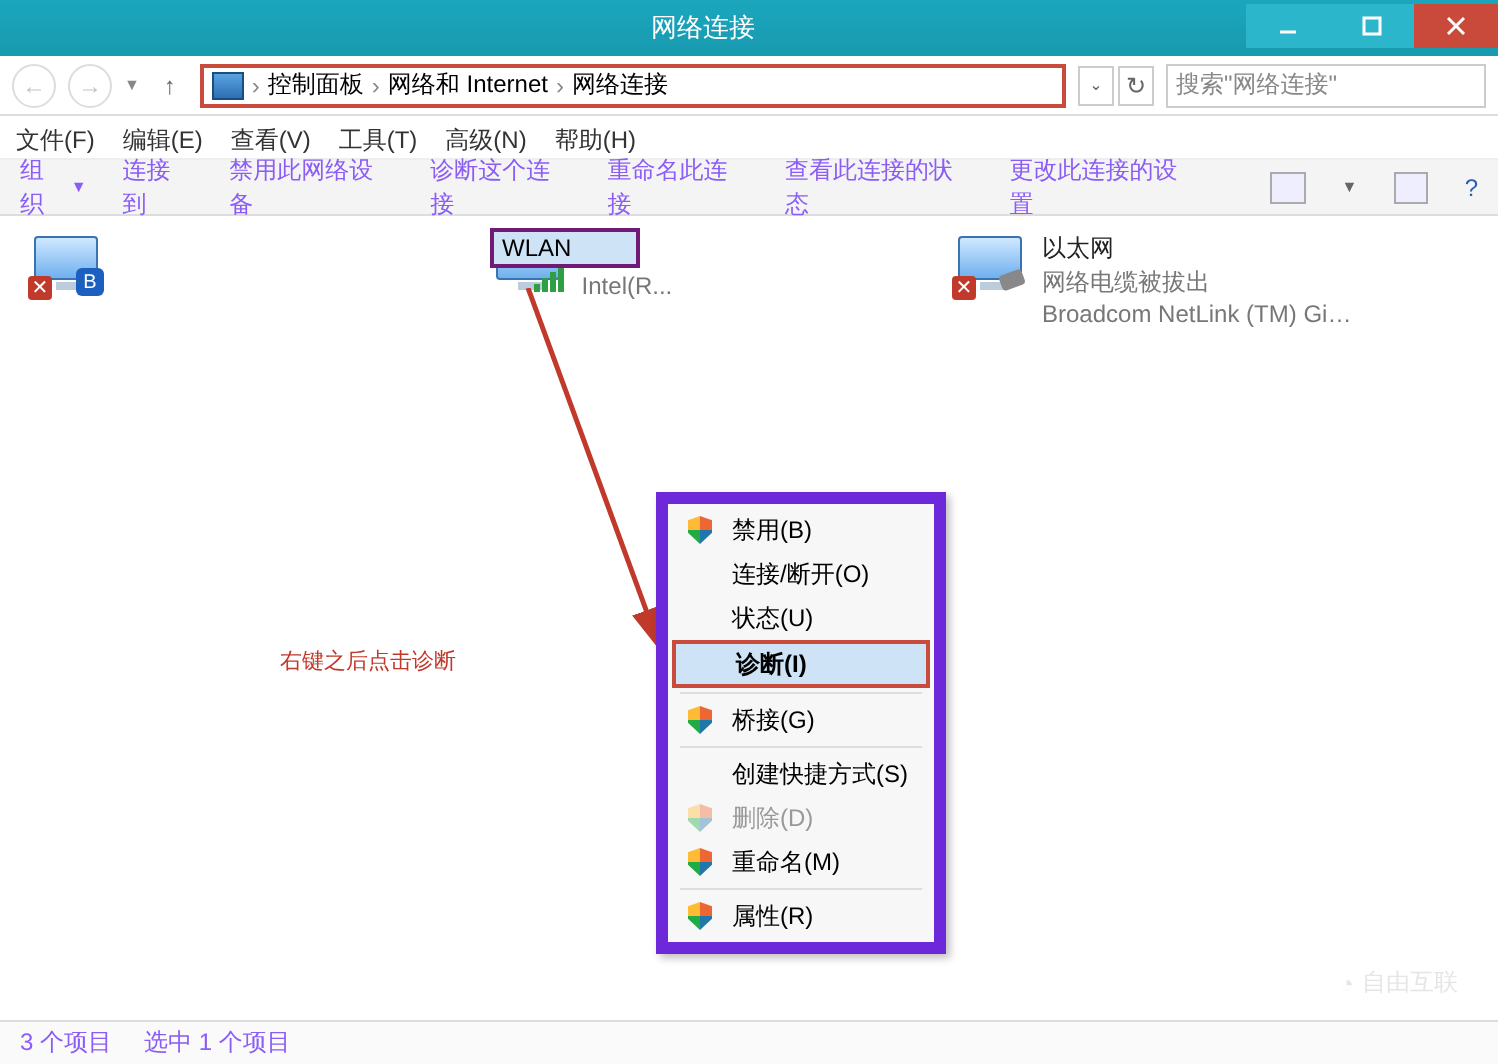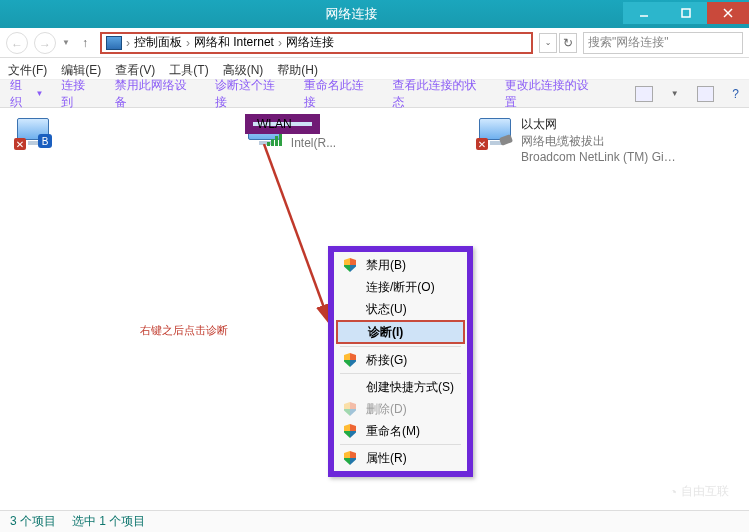--- a/index.html
+++ b/index.html
@@ -41,35 +41,35 @@
 .monitor::after { content: ""; position: absolute; left: 10px; top: 22px; width: 12px; height: 4px; background: #bcd; }
 .bt-ov { position: absolute; left: 24px; top: 18px; width: 14px; height: 14px; background: #1b5fbf; border-radius: 3px; display: flex; align-items: center; justify-content: center; color: #fff; font-size: 10px; }
 .x-ov { position: absolute; left: 0; top: 22px; width: 12px; height: 12px; background: #c0392b; color: #fff; font-size: 10px; display: flex; align-items: center; justify-content: center; border-radius: 2px; }
 .wifi-ov { position: absolute; left: 22px; top: 18px; width: 16px; height: 12px; }
 .wifi-bar { position: absolute; bottom: 0; width: 3px; background: #2ea043; }
 .cable-ov { position: absolute; left: 24px; top: 20px; width: 12px; height: 8px; background: #888; border-radius: 2px; transform: rotate(-20deg); }
 .adapter .ainfo { display: flex; flex-direction: column; gap: 0px; width: 160px; }
 .adapter .aname { color: #222; }
 .adapter .astatus, .adapter .adevice { color: #777; white-space: nowrap; overflow: hidden; text-overflow: ellipsis; }
 
-.wlan-sel { position: absolute; left: 245px; top: 6px; width: 75px; height: 20px; border: 8px solid #701a75; display: flex; align-items: center; padding: 0 4px; background: #cfe3f7; }
+.wlan-sel { position: absolute; left: 245px; top: 6px; width: 75px; height: 20px; border: 2px solid #701a75; display: flex; align-items: center; padding: 0 4px; background: #cfe3f7; }
 
 .annot { position: absolute; left: 140px; top: 215px; color: #c0392b; font-size: 11px; }
 
 .arrow { position: absolute; left: 252px; top: 36px; pointer-events: none; }
 
 .ctxmenu { position: absolute; left: 328px; top: 138px; width: 145px; background: #f7f7f7; border: 6px solid #6d28d9; box-shadow: 2px 2px 4px rgba(0,0,0,.25); padding: 2px; }
 .ctxmenu .row { display: flex; align-items: center; height: 22px; padding: 0 6px; gap: 8px; }
 .ctxmenu .row.hl { background: #cfe3f7; font-weight: bold; }
 .ctxmenu .row.diag { border: 2px solid #c84b3c; height: 24px; }
 .ctxmenu .mic { width: 16px; height: 16px; display: flex; align-items: center; justify-content: center; }
 .ctxmenu .sep { height: 1px; background: #ddd; margin: 2px 4px; }
 .shield { width: 12px; height: 14px; background: conic-gradient(#e63 0 25%, #27a 25% 50%, #2a4 50% 75%, #fb3 75% 100%); clip-path: polygon(50% 0, 100% 15%, 100% 60%, 50% 100%, 0 60%, 0 15%); }
 
-.statusbar { position: absolute; bottom: 0; left: 0; right: 0; height: 22px; border-top: 1px solid #ddd; display: flex; align-items: center; padding: 0 10px; gap: 16px; color: #0f766e; background: #fafafa; }
+.statusbar { position: absolute; bottom: 0; left: 0; right: 0; height: 22px; border-top: 1px solid #ddd; display: flex; align-items: center; padding: 0 10px; gap: 16px; color: #8b5cf6; background: #fafafa; }
 
 .wm { position: absolute; right: 20px; bottom: 32px; color: #ccc; font-size: 22px; opacity: .5; display: flex; align-items: center; gap: 4px; }
 </style>
 </head>
 <body>
 
 <div class="titlebar">
   <div style="width:80px"></div>
   <div class="title">网络连接</div>
   <div class="sys">

